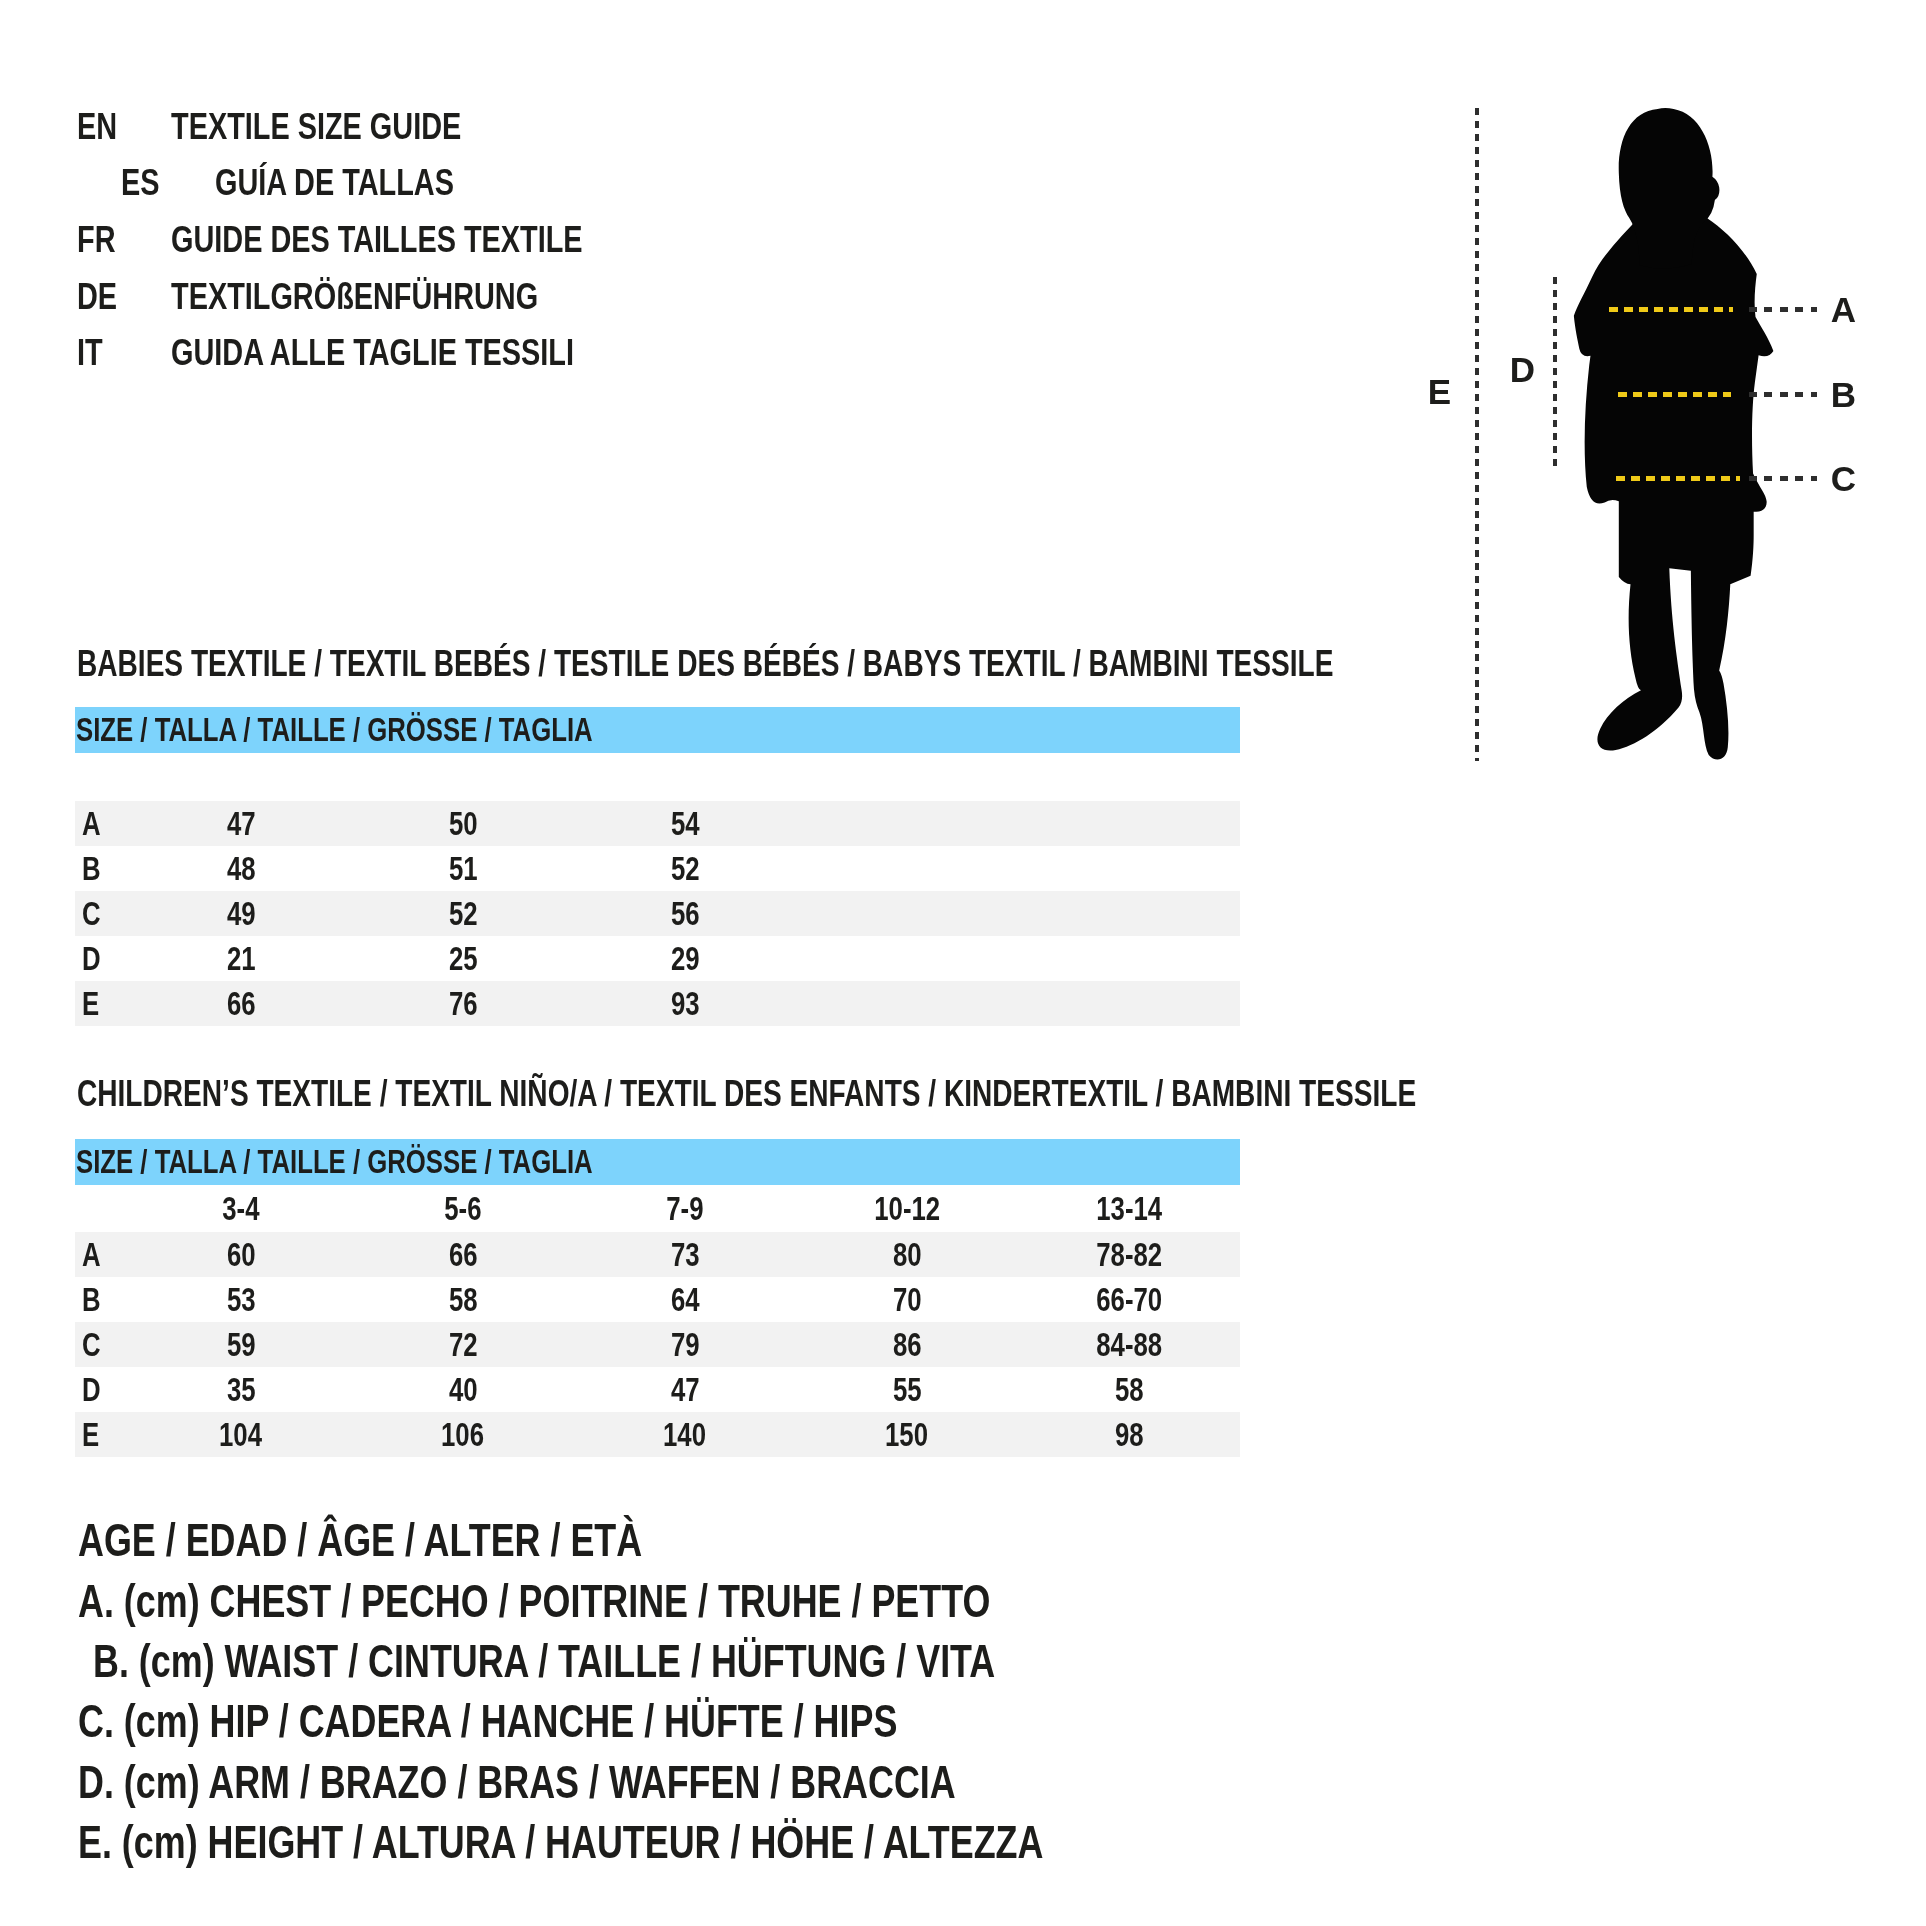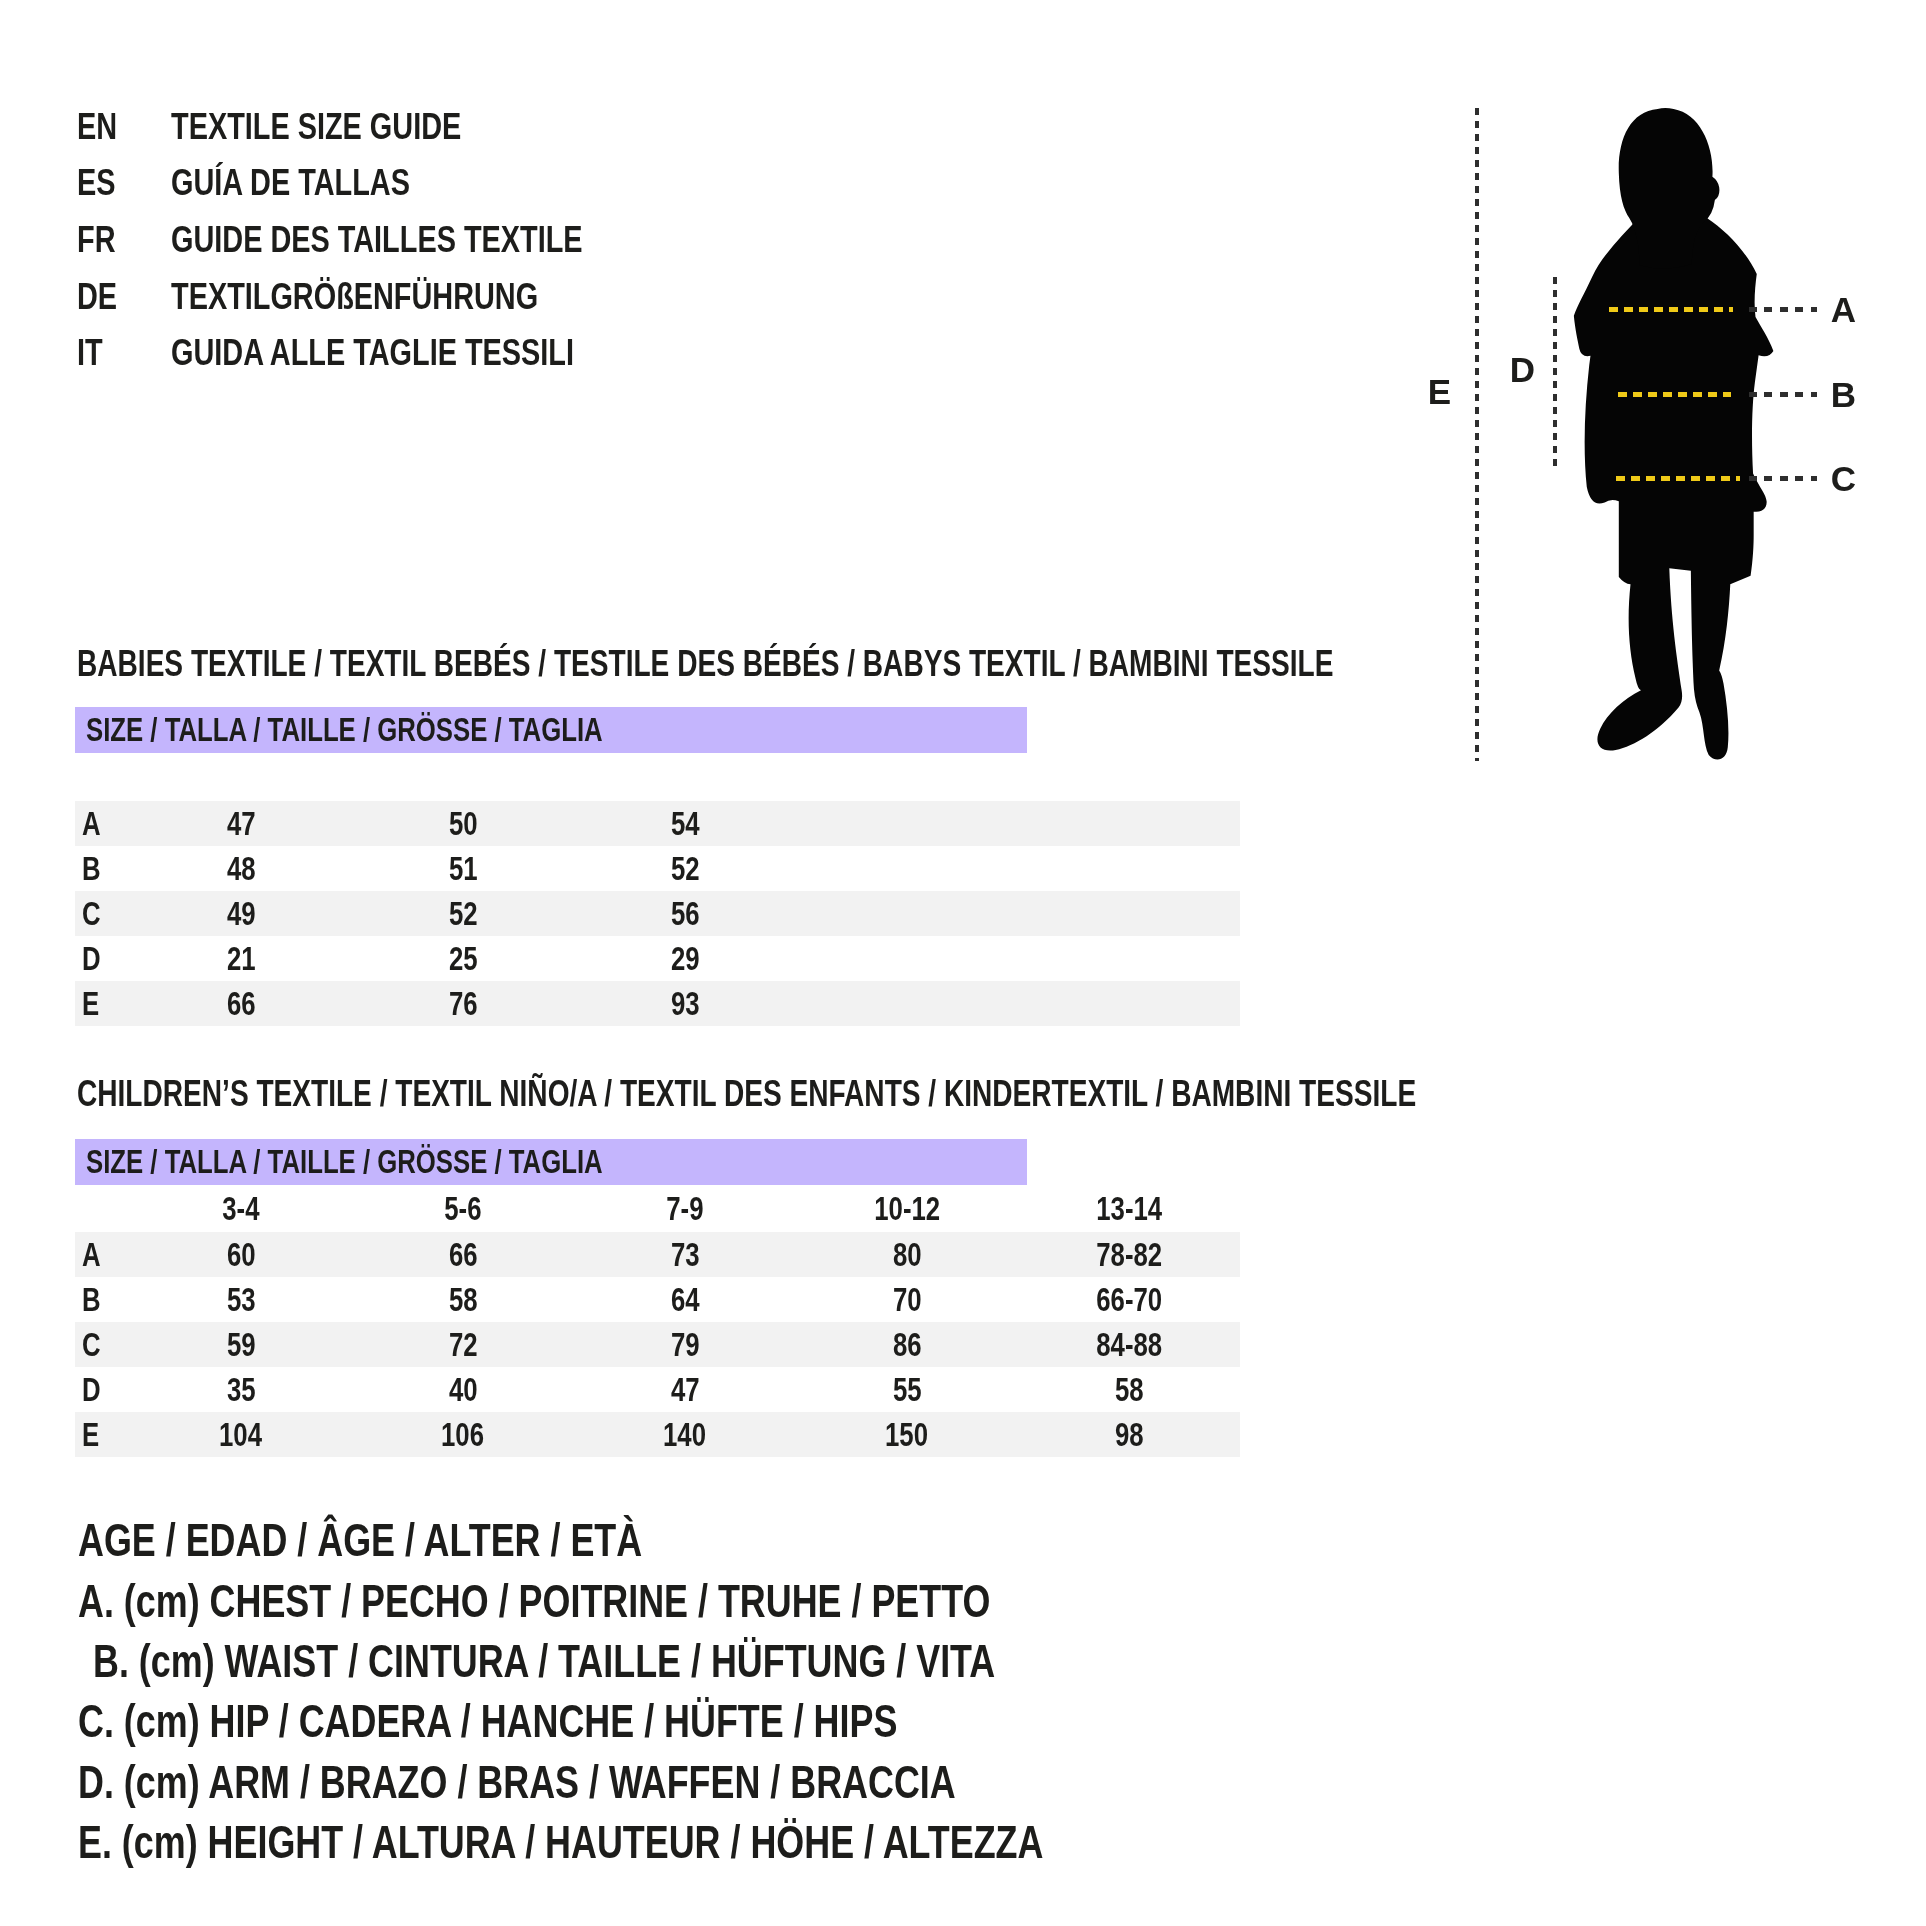--- a/index.html
+++ b/index.html
@@ -10,22 +10,22 @@
   .abs{position:absolute;}
   
   .c{display:inline-block;transform:scaleX(0.78);transform-origin:0 50%;white-space:nowrap;}
   .cc{display:inline-block;transform:scaleX(0.78);transform-origin:50% 50%;white-space:nowrap;}
   
   .lang-row{left:77px;height:44px;line-height:44px;font-size:37px;font-weight:bold;}
   .lang-code{display:inline-block;width:94px;}
   
   .sec-title{left:77px;height:44px;line-height:44px;font-size:36px;font-weight:bold;}
   
-  .tbar{left:75px;width:952px;height:46px;background:#c4b5fd;line-height:46px;
-        font-size:33px;font-weight:bold;padding-left:11px;box-sizing:border-box;}
+  .tbar{left:75px;width:1165px;height:46px;background:#7dd3fc;line-height:46px;
+        font-size:33px;font-weight:bold;padding-left:1px;box-sizing:border-box;}
   .trow{left:75px;width:1165px;height:45px;display:grid;
         grid-template-columns:55px 222px 222px 222px 222px 222px;align-items:center;
         font-size:33px;font-weight:bold;}
   .trow .lab{padding-left:6.8px;}
   .trow .val{text-align:center;}
   .zebra{background:#f2f2f2;}
   
   .leg-row{left:78px;height:44px;line-height:44px;font-size:46px;font-weight:bold;}
   
   .vdash{width:4.3px;background:repeating-linear-gradient(to bottom,#2e2e2e 0 6.8px,transparent 6.8px 13px);}
@@ -35,21 +35,21 @@
   svg{display:block;}
 </style>
 </head>
 <body>
 
 <div class="page">
 
   <div class="abs lang-row" style="top:105px;">
     <span class="lang-code"><span class="c">EN</span></span><span class="c">TEXTILE SIZE GUIDE</span>
   </div>
-  <div class="abs lang-row" style="top:161px;">
+  <div class="abs lang-row" style="top:161px;margin-left:44px;">
     <span class="lang-code"><span class="c">ES</span></span><span class="c">GUÍA DE TALLAS</span>
   </div>
   <div class="abs lang-row" style="top:218px;">
     <span class="lang-code"><span class="c">FR</span></span><span class="c">GUIDE DES TAILLES TEXTILE</span>
   </div>
   <div class="abs lang-row" style="top:275px;">
     <span class="lang-code"><span class="c">DE</span></span><span class="c">TEXTILGRÖßENFÜHRUNG</span>
   </div>
   <div class="abs lang-row" style="top:331px;">
     <span class="lang-code"><span class="c">IT</span></span><span class="c">GUIDA ALLE TAGLIE TESSILI</span>

